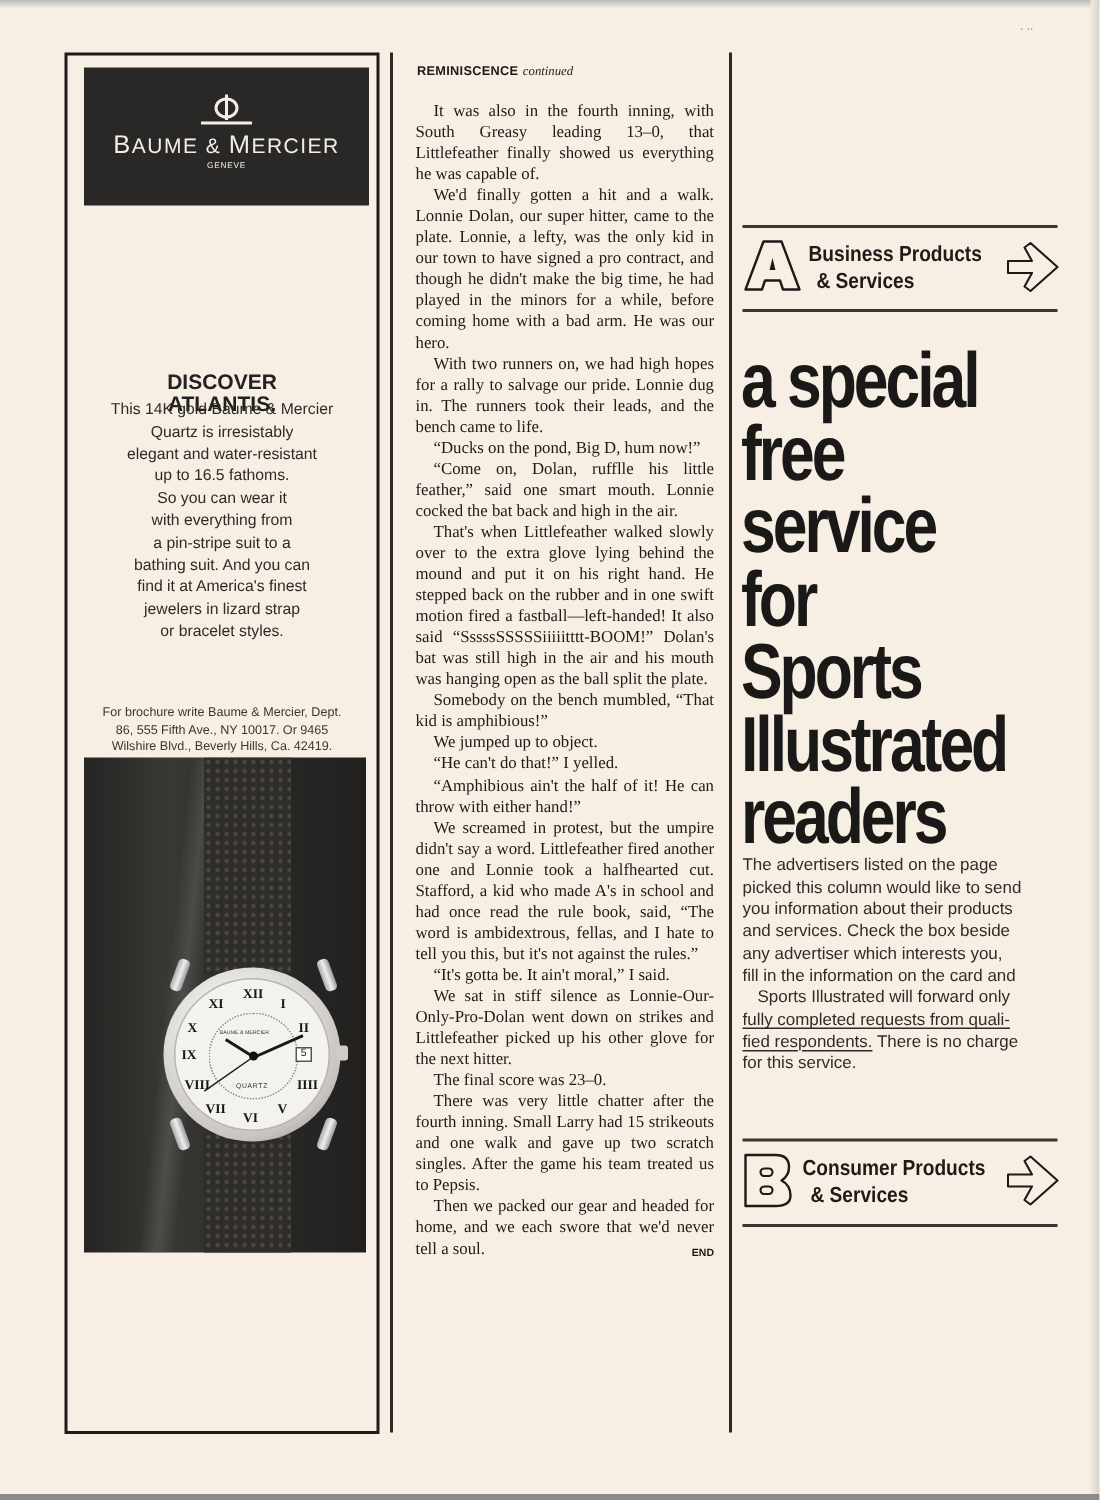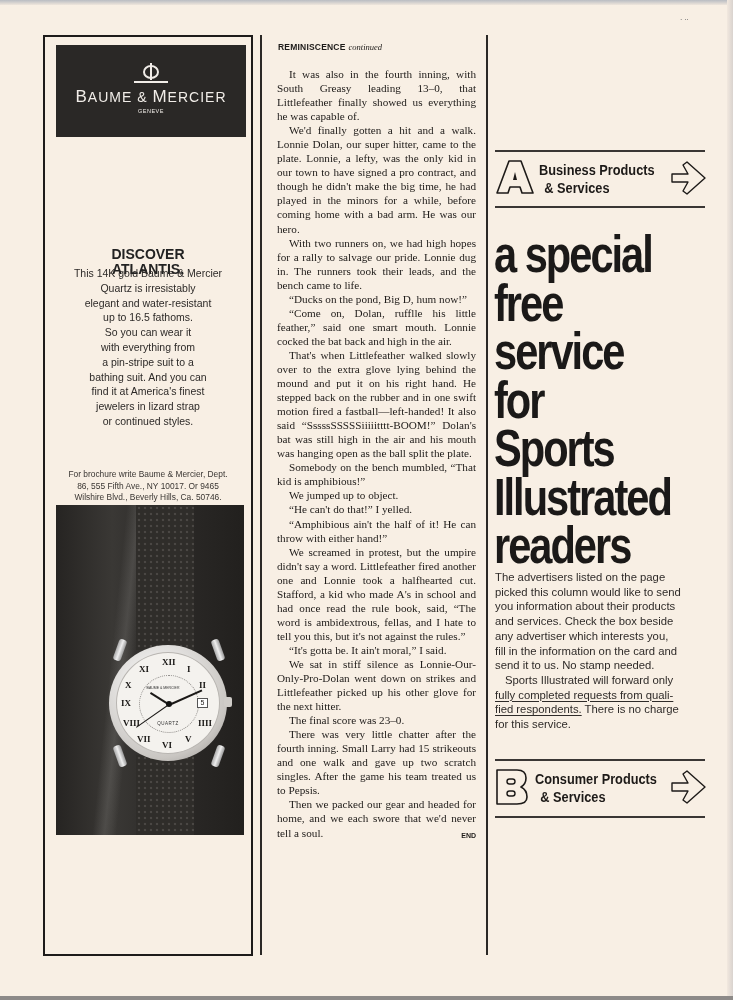--- a/index.html
+++ b/index.html
@@ -223,27 +223,27 @@
     <p>This 14K gold Baume &amp; Mercier</p>
     <p>Quartz is irresistably</p>
     <p>elegant and water-resistant</p>
     <p>up to 16.5 fathoms.</p>
     <p>So you can wear it</p>
     <p>with everything from</p>
     <p>a pin-stripe suit to a</p>
     <p>bathing suit. And you can</p>
     <p>find it at America's finest</p>
     <p>jewelers in lizard strap</p>
-    <p>or continued styles.</p>
+    <p>or bracelet styles.</p>
   </div>
 
   <div class="ad-brochure">
     <div>For brochure write Baume &amp; Mercier, Dept.</div>
     <div>86, 555 Fifth Ave., NY 10017. Or 9465</div>
-    <div>Wilshire Blvd., Beverly Hills, Ca. 50746.</div>
+    <div>Wilshire Blvd., Beverly Hills, Ca. 42419.</div>
   </div>
 
   <div class="ad-photo">
     <div class="shadow-band"></div>
     <div class="strap top"></div>
     <div class="strap bottom"></div>
     <div class="lug" style="left:60px;top:134px;transform:rotate(20deg);"></div>
     <div class="lug" style="left:158px;top:134px;transform:rotate(-20deg);"></div>
     <div class="lug" style="left:60px;top:240px;transform:rotate(-20deg);"></div>
     <div class="lug" style="left:158px;top:240px;transform:rotate(20deg);"></div>
@@ -326,21 +326,20 @@
   <span>readers</span>
 </div>
 
 <div class="promo-body">
   <p>The advertisers listed on the page</p>
   <p>picked this column would like to send</p>
   <p>you information about their products</p>
   <p>and services. Check the box beside</p>
   <p>any advertiser which interests you,</p>
   <p>fill in the information on the card and</p>
-  <p>send it to us. No stamp needed.</p>
   <p class="indent">Sports Illustrated will forward only</p>
   <p class="uline">fully completed requests from quali-</p>
   <p><span class="uline">fied respondents.</span><span> There is no charge</span></p>
   <p>for this service.</p>
 </div>
 
 <div class="promo-rule" style="top:759px;"></div>
 <div class="category" style="top:764px;">
   <svg class="badge" width="34" height="38" viewBox="0 0 34 38">
     <path d="M2 2 L22 2 Q31 2 31 10 Q31 16 26 19 Q32 22 32 29 Q32 36 22 36 L2 36 Z" fill="none" stroke="#1d1a18" stroke-width="1.6" stroke-linejoin="round"></path>

